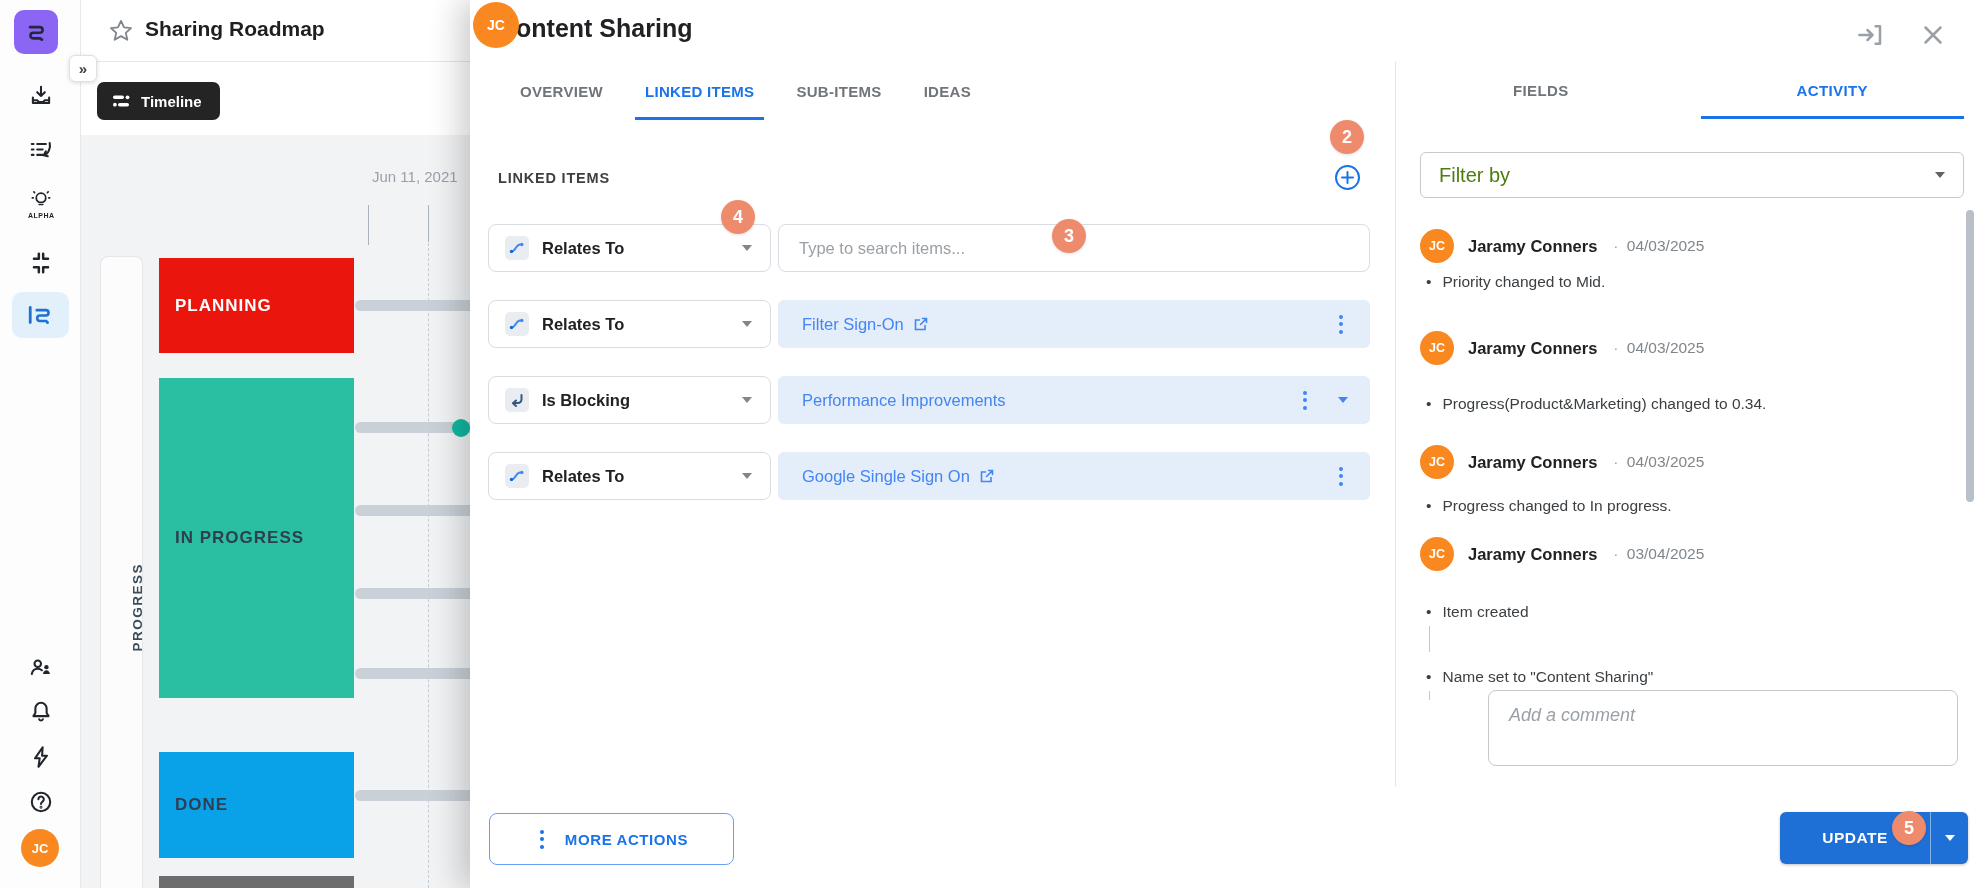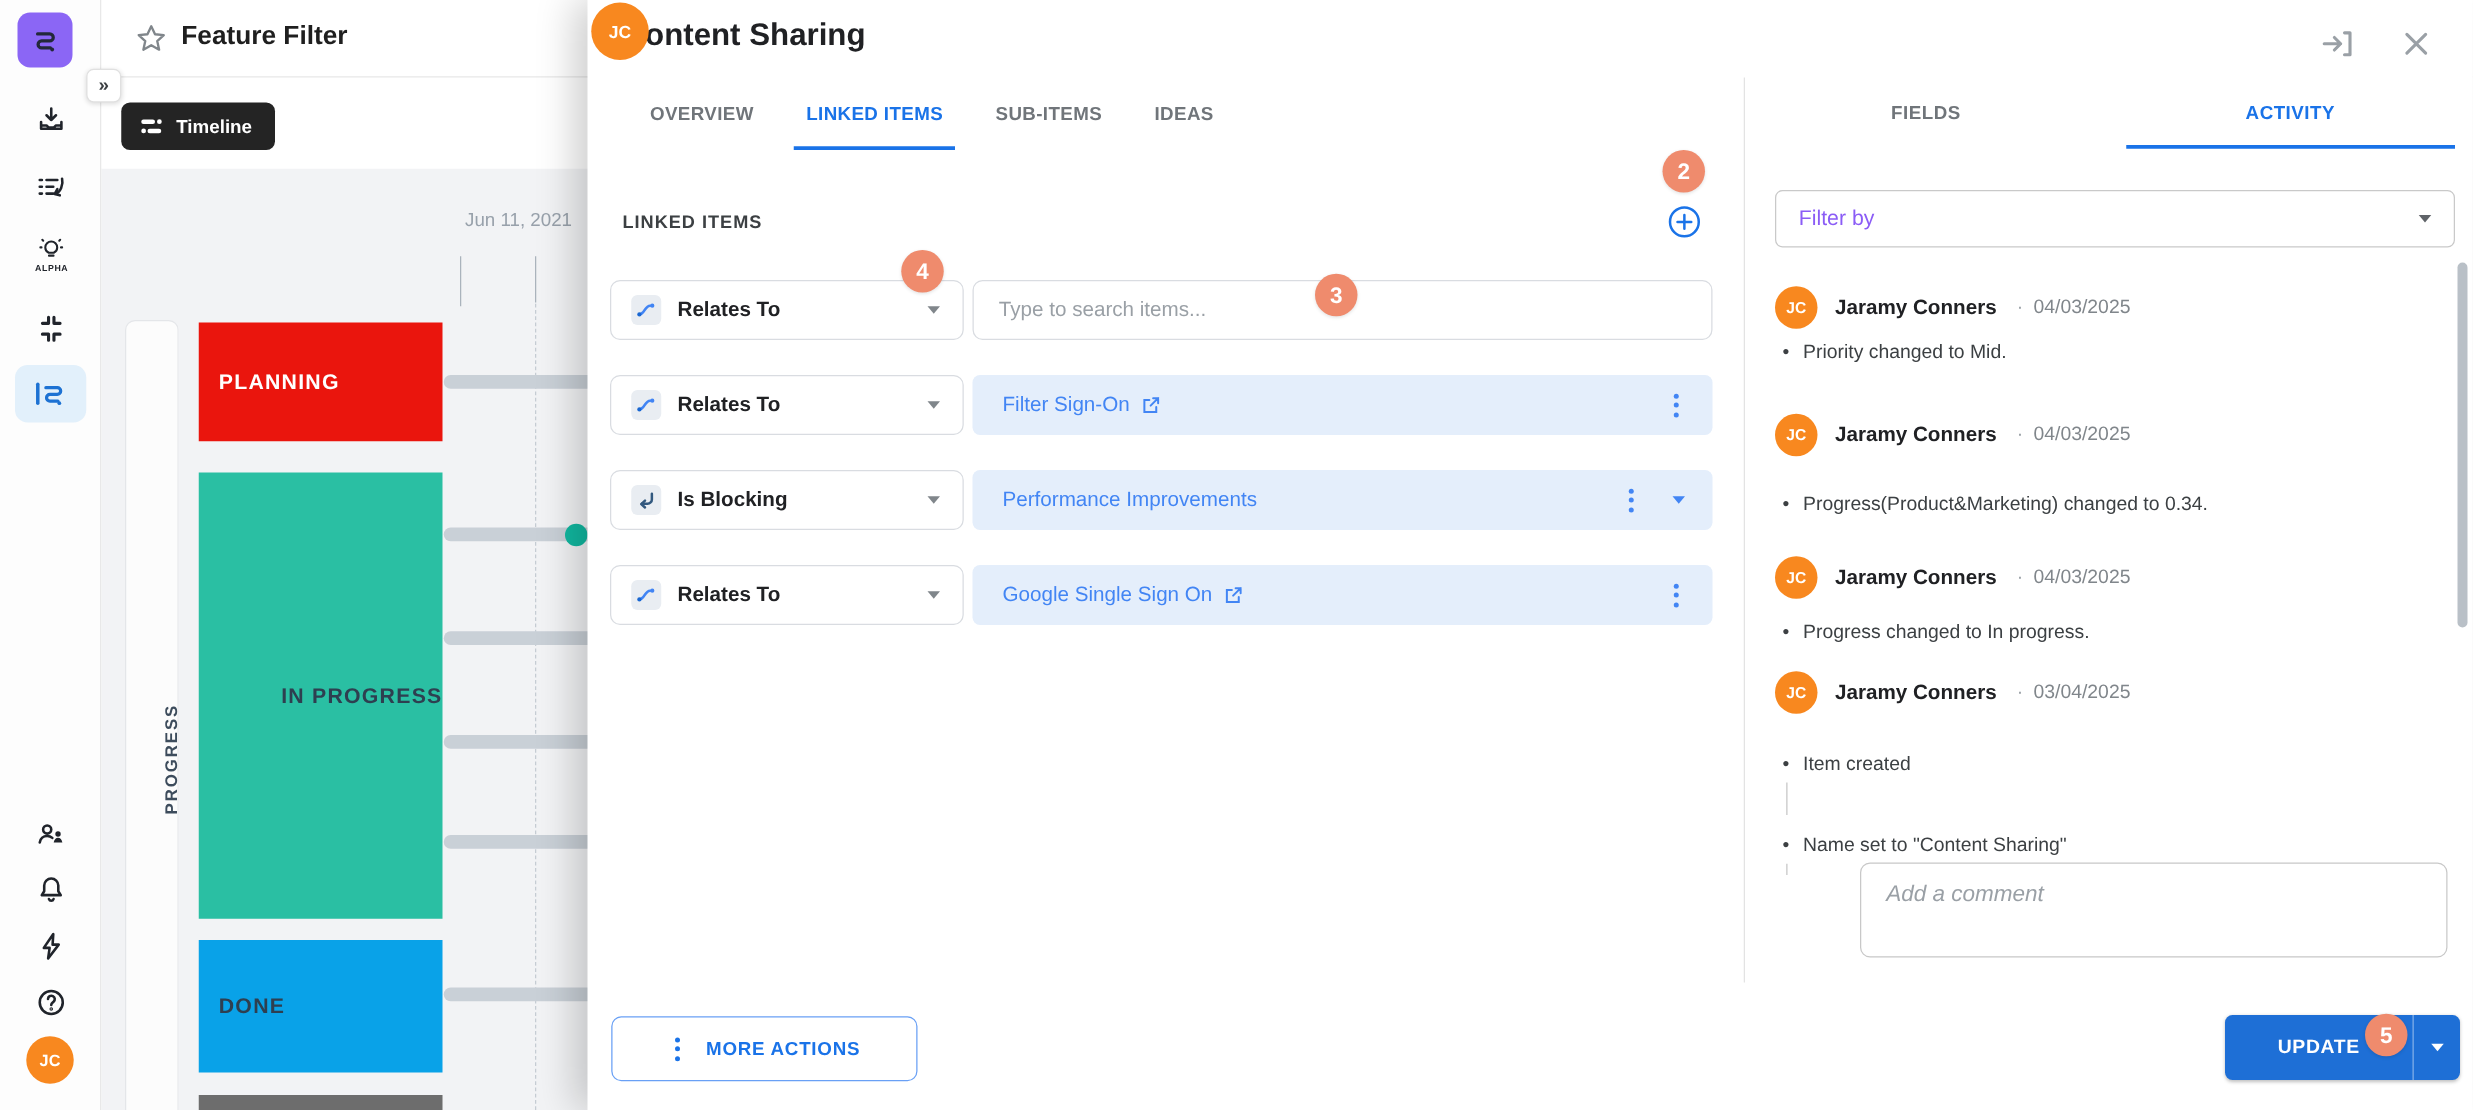--- a/index.html
+++ b/index.html
@@ -93,21 +93,21 @@
 
   
   .rtabs { position:absolute; left:925px; top:62px; width:583px; height:57px; display:flex;text-align:center; }
   .rtab { flex:1; display:flex; align-items:center; justify-content:center; font-size:15px; font-weight:600; letter-spacing:.4px;
           color:#70757a; position:relative; cursor:pointer; }
   .rtab.active { color:#1a73e8; }
   .rtab.active::after { content:""; position:absolute; left:14px; right:14px; bottom:0; height:3px; background:#1a73e8; }
 
   .filter-dd { position:absolute; left:950px; top:152px; width:544px; height:46px; border:1px solid #c9c9c9; border-radius:6px;
                display:flex; align-items:center; padding:0 18px; cursor:pointer; background:#fff; }
-  .filter-dd .lbl { font-size:17px; color:#8b5cf6; }
+  .filter-dd .lbl { font-size:20px; color:#4d7c0f; }
   .filter-dd .caret { border-top-color:#5f6368; }
 
   .scroll-thumb { position:absolute; left:1496px; top:210px; width:8px; height:292px; border-radius:4px; background:#b9c0c7; cursor:pointer; }
 
   .act-entry { position:absolute; left:950px; height:34px; display:flex; align-items:center; gap:14px; }
   .avatar { width:34px; height:34px; border-radius:50%; display:flex; align-items:center; justify-content:center;
             color:#fff; font-size:12.5px; font-weight:700; flex:none; }
   .act-name { font-size:16.5px; font-weight:700; color:#202124; }
   .act-date { font-size:15.5px; color:#80868b; }
   .act-date::before { content:"· "; color:#9aa0a6; margin:0 4px 0 2px; }
@@ -133,21 +133,21 @@
 
 <div id="screen">
 
   <div class="main">
     <div class="app-header">
       <span class="star-btn">
         <svg viewBox="0 0 24 24">
             <path d="M12 3.4l2.6 5.5 6 .6-4.5 4.1 1.3 5.9-5.4-3.1-5.4 3.1 1.3-5.9-4.5-4.1 6-.6z" fill="none" stroke="#80868b" stroke-width="1.6" stroke-linejoin="round"></path>
           </svg>
       </span>
-      <div class="page-title">Feature Filter</div>
+      <div class="page-title">Sharing Roadmap</div>
     </div>
 
     <div class="toolbar">
       <div class="view-btn">
         <svg width="20" height="20" viewBox="0 0 20 20">
           <rect x="2" y="4.5" width="11" height="3.6" rx="1.8" fill="#fff"></rect>
             <circle cx="16.5" cy="6.3" r="1.9" fill="#fff"></circle>
           <circle cx="3.9" cy="13.7" r="1.9" fill="#fff"></circle>
             <rect x="7" y="11.9" width="11" height="3.6" rx="1.8" fill="#fff"></rect>
         </svg>
@@ -161,21 +161,21 @@
       <div class="tick" style="left:347px; top:70px; height:37px;"></div>
       <div class="dashline" style="left:347px;"></div>
 
       <div class="progress-panel">
         <span class="axis-label">PROGRESS</span>
       </div>
 
       <div class="lane" style="top: 123px; height: 95px; background: rgb(234, 21, 13);">
         <span style="color: rgb(255, 255, 255);">PLANNING</span>
       </div>
-      <div class="lane" style="top: 243px; height: 357px; background: rgb(42, 191, 163); justify-content: flex-end;">
+      <div class="lane" style="top: 243px; height: 320px; background: rgb(42, 191, 163);">
         <span style="color: rgb(46, 63, 80);">IN PROGRESS</span>
       </div>
       <div class="lane" style="top: 617px; height: 106px; background: rgb(9, 162, 232);">
         <span style="color: rgb(46, 63, 80);">DONE</span>
       </div>
       <div class="lane" style="top: 741px; height: 12px; background: rgb(109, 109, 109);">
         <span style="color: rgb(255, 255, 255);"></span>
       </div>
 
       <div class="tbar" style="top:165px;"></div>

